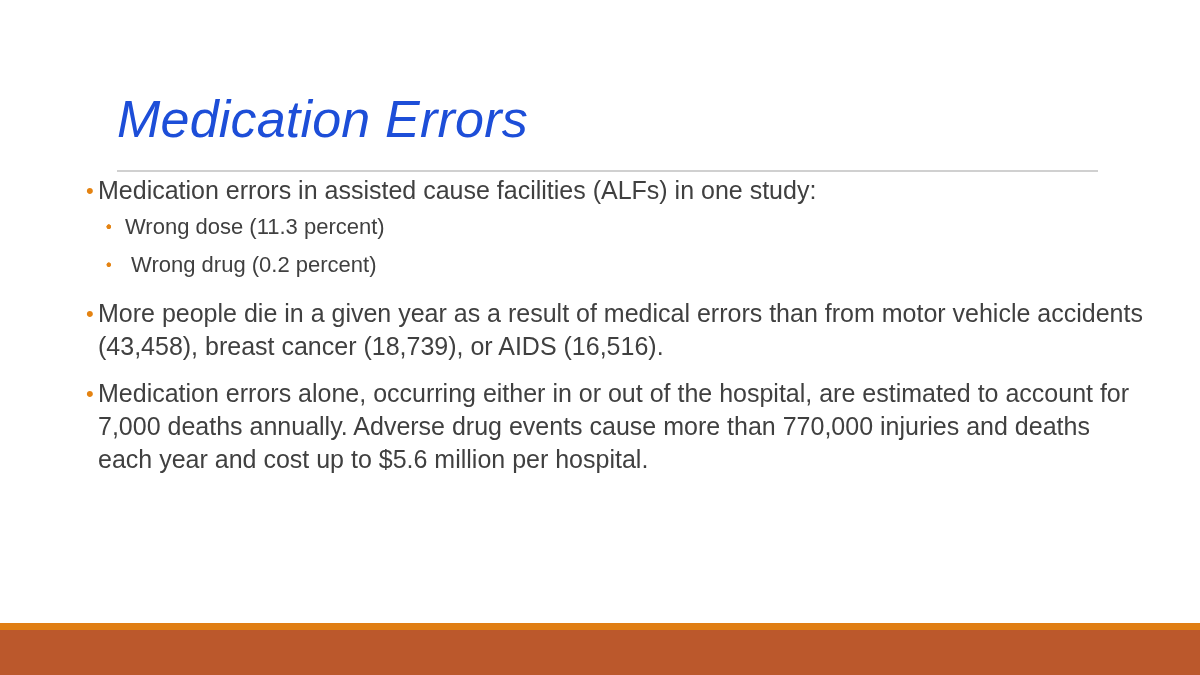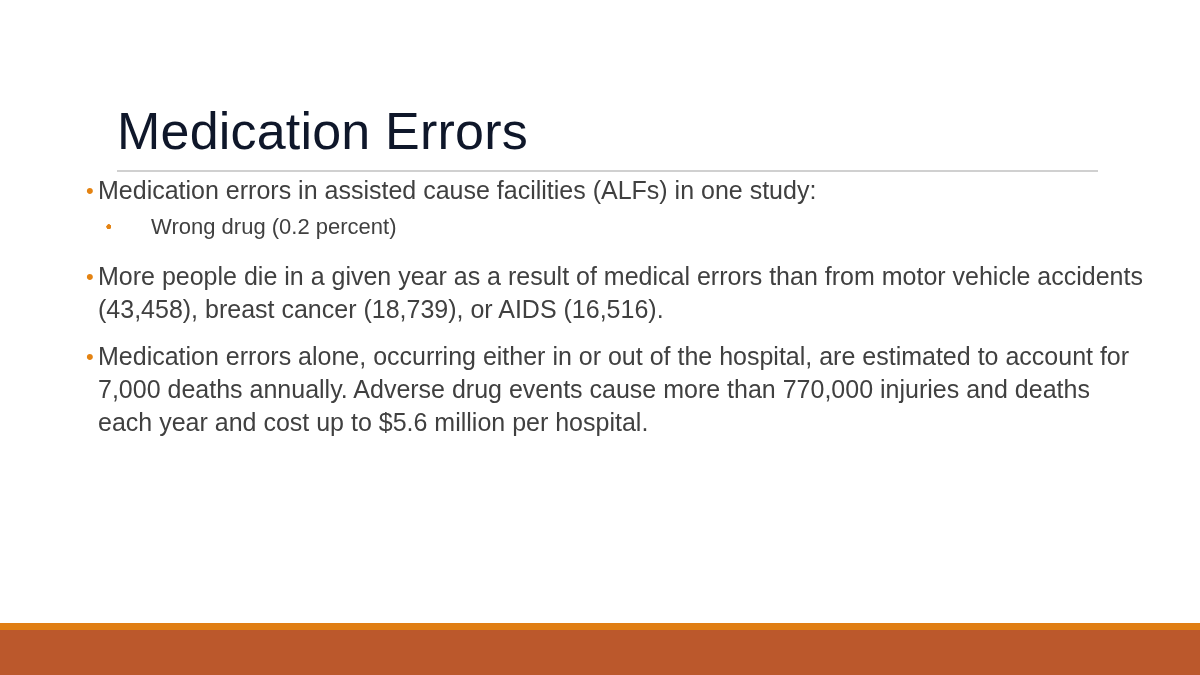--- a/index.html
+++ b/index.html
@@ -4,23 +4,23 @@
   <style>
     html, body { margin: 0; padding: 0; }
     body {
       width: 1200px; height: 675px; overflow: hidden; position: relative;
       background: #ffffff;
       font-family: "Liberation Sans", "DejaVu Sans", sans-serif;
       color: #404040;
     }
     .slide { position: absolute; inset: 0; }
     .title {
-      position: absolute; left: 117px; top: 96px;
-      font-size: 52px; font-weight: 400; color: #0f172a;
-      letter-spacing: 0.2px; line-height: 70px; white-space: nowrap;
+      position: absolute; left: 117px; top: 84px;
+      font-size: 52px; font-weight: 400; color: #1d4ed8;
+      letter-spacing: 0.2px; line-height: 70px; white-space: nowrap; font-style: italic;
     }
     .divider {
       position: absolute; left: 117px; top: 170px; width: 981px; height: 2px;
       background: #d0d0d0;
     }
     .content { position: absolute; left: 86px; top: 174px; width: 1060px; }
     .l1 {
       position: relative; font-size: 25px; line-height: 33px; color: #404040;
       padding-left: 12px;
     }
@@ -61,27 +61,28 @@
     </div>
     <div class="l2-list">
       <div class="l2">
         <span class="bullet">•</span>
       </div>
       <div class="l2">
         <span class="bullet">•</span>
       </div>
       <div class="l2">
         <span class="bullet">•</span>
+        <span>Wrong dose (11.3 percent)</span>
       </div>
       <div class="l2">
         <span class="bullet">•</span>
       </div>
       <div class="l2">
         <span class="bullet">•</span>
-        <span style="white-space:pre;margin-left:20px;"> Wrong drug (0.2 percent)</span>
+        <span style="white-space:pre;"> Wrong drug (0.2 percent)</span>
       </div>
     </div>
 
     <div class="l1 gap multi">
       <span class="bullet">•</span>
       <span class="text">More people die in a given year as a result of medical errors than from motor vehicle accidents (43,458), breast cancer (18,739), or AIDS (16,516).</span>
     </div>
 
     <div class="l1 gap multi">
       <span class="bullet">•</span>

